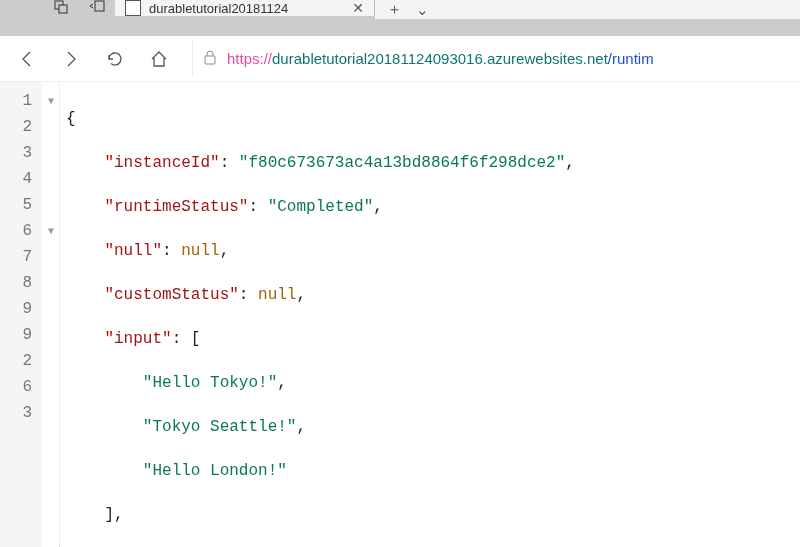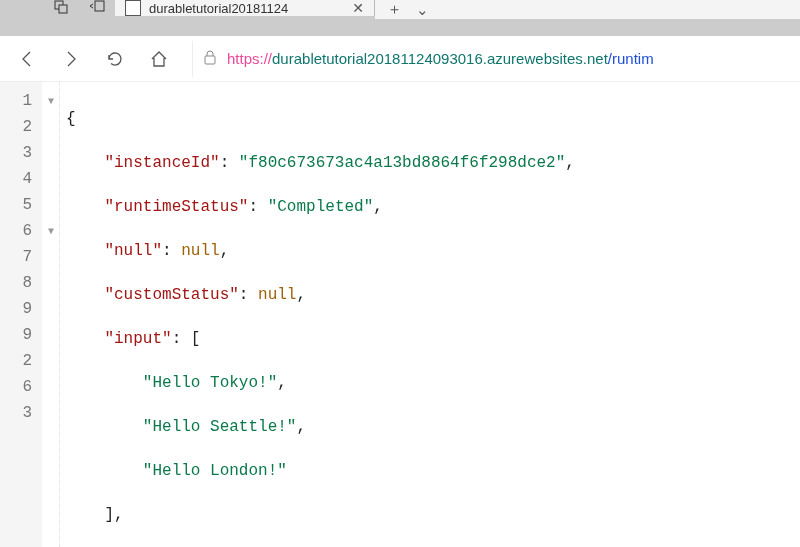--- a/index.html
+++ b/index.html
@@ -231,20 +231,20 @@
       <div></div>
   </div>
   <div class="code">
 <div class="code-line"><span class="tok-punc">{</span></div>
 <div class="code-line">    <span class="tok-key">"<span>instanceId</span>"</span><span class="tok-punc">: </span><span class="tok-str">"<span>f80c673673ac4a13bd8864f6f298dce2</span>"</span><span class="tok-punc">,</span></div>
 <div class="code-line">    <span class="tok-key">"<span>runtimeStatus</span>"</span><span class="tok-punc">: </span><span class="tok-str">"<span>Completed</span>"</span><span class="tok-punc">,</span></div>
 <div class="code-line">    <span class="tok-key">"<span>null</span>"</span><span class="tok-punc">: </span><span class="tok-kw">null</span><span class="tok-punc">,</span></div>
 <div class="code-line">    <span class="tok-key">"<span>customStatus</span>"</span><span class="tok-punc">: </span><span class="tok-kw">null</span><span class="tok-punc">,</span></div>
 <div class="code-line">    <span class="tok-key">"<span>input</span>"</span><span class="tok-punc">: [</span></div>
 <div class="code-line">        <span class="tok-str">"<span>Hello Tokyo!</span>"</span><span class="tok-punc">,</span></div>
-<div class="code-line">        <span class="tok-str">"<span>Hello Seattle!</span>"</span><span class="tok-punc">,</span></div>
+<div class="code-line">        <span class="tok-str">"<span>Tokyo Seattle!</span>"</span><span class="tok-punc">,</span></div>
 <div class="code-line">        <span class="tok-str">"<span>Hello London!</span>"</span></div>
 <div class="code-line">    <span class="tok-punc">],</span></div>
 <div class="code-line">    </div>
 
 
   </div>
 </div>
 
 </body></html>

